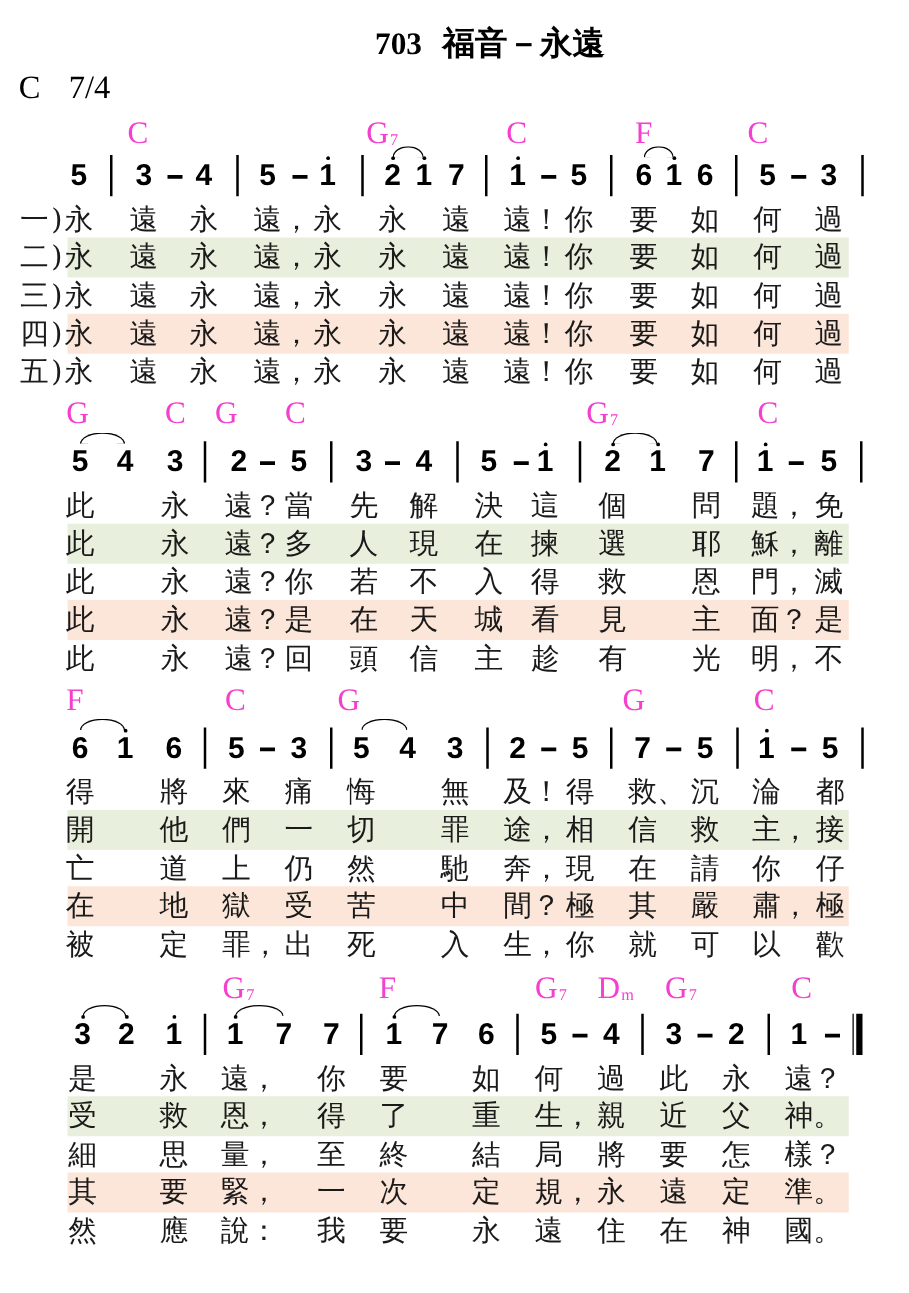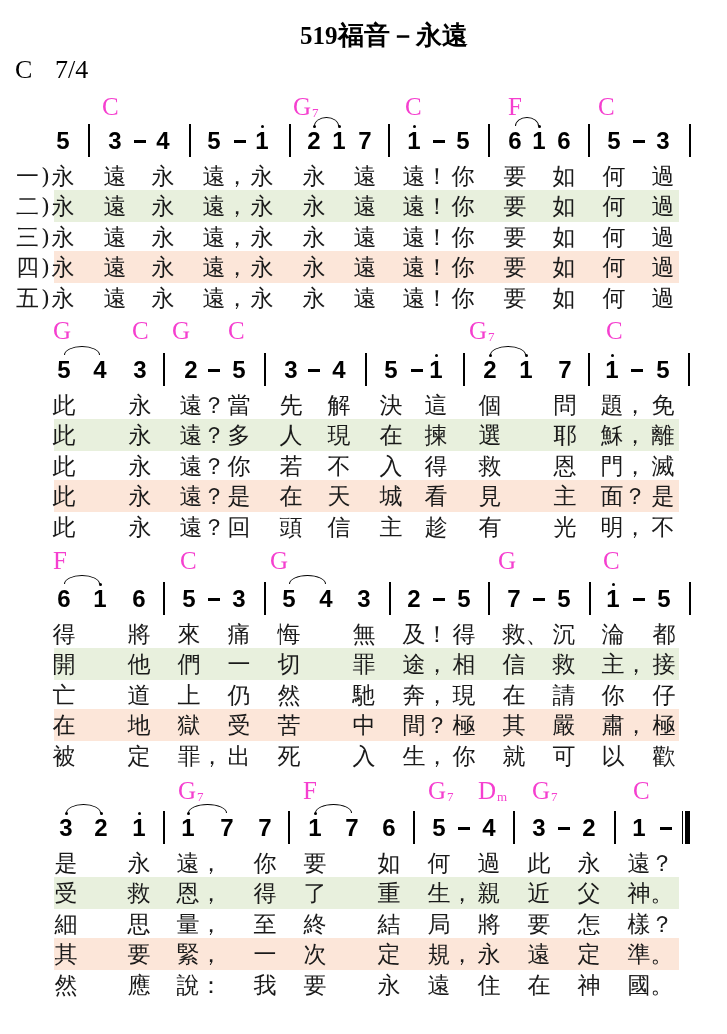--- a/index.html
+++ b/index.html
@@ -2,21 +2,21 @@
 <html><head>
   <meta charset="utf-8">
   <style>
     html, body { margin: 0; padding: 0; background: #ffffff; }
     body { width: 727px; height: 1034px; position: relative; overflow: hidden;
            font-family: "DejaVu Serif", serif; color: #000; }
     #page { position: absolute; left: 0; top: 0; width: 727px; height: 1034px; }
 
     .title-num { position: absolute; left: 300px; top: 23px; font-family: "Liberation Serif", serif;
                  font-weight: bold; font-size: 25px; line-height: 25px; white-space: nowrap; }
-    .title-text { position: absolute; left: 338px; top: 21px; font-family: "DejaVu Serif", serif;
+    .title-text { position: absolute; left: 354px; top: 21px; font-family: "DejaVu Serif", serif;
                   font-weight: bold; font-size: 26px; line-height: 28px; white-space: nowrap; letter-spacing: 0px; }
 
     .meta-key, .meta-time { position: absolute; top: 57px; font-family: "Liberation Serif", serif;
                             font-size: 26px; line-height: 26px; white-space: nowrap; }
     .meta-key { left: 15px; }
     .meta-time { left: 55px; }
 
     #score { position: absolute; left: 0; top: 0; width: 727px; height: 1034px; }
     .system { position: absolute; left: 0; width: 727px; height: 229px; }
 
@@ -38,21 +38,21 @@
             border-radius: 50% 50% 0 0 / 100% 100% 0 0; }
 
     .lyr { position: absolute; font-family: "DejaVu Serif", serif; font-size: 23px; line-height: 30px;
            white-space: nowrap; color: #1a1a1a; }
     .vlabel { letter-spacing: 2px; }
   </style>
 </head>
 <body>
 
 <div id="page">
-  <span class="title-num">519</span>
+  <span class="title-num">703</span>
   <span class="title-text">福音－永遠</span>
 
   <span class="meta-key">C</span>
   <span class="meta-time">7/4</span>
 
   <div id="score">
       <div class="system" style="top: 0px;">
         <div class="band" style="top: 190px; background: rgb(232, 240, 221);"></div>
         <div class="band" style="top: 250.5px; background: rgb(252, 230, 217);"></div>
         <span class="chord" style="left: 102px; top: 93.6px; color: rgb(245, 63, 207);"><span class="chord-root">C</span></span>

